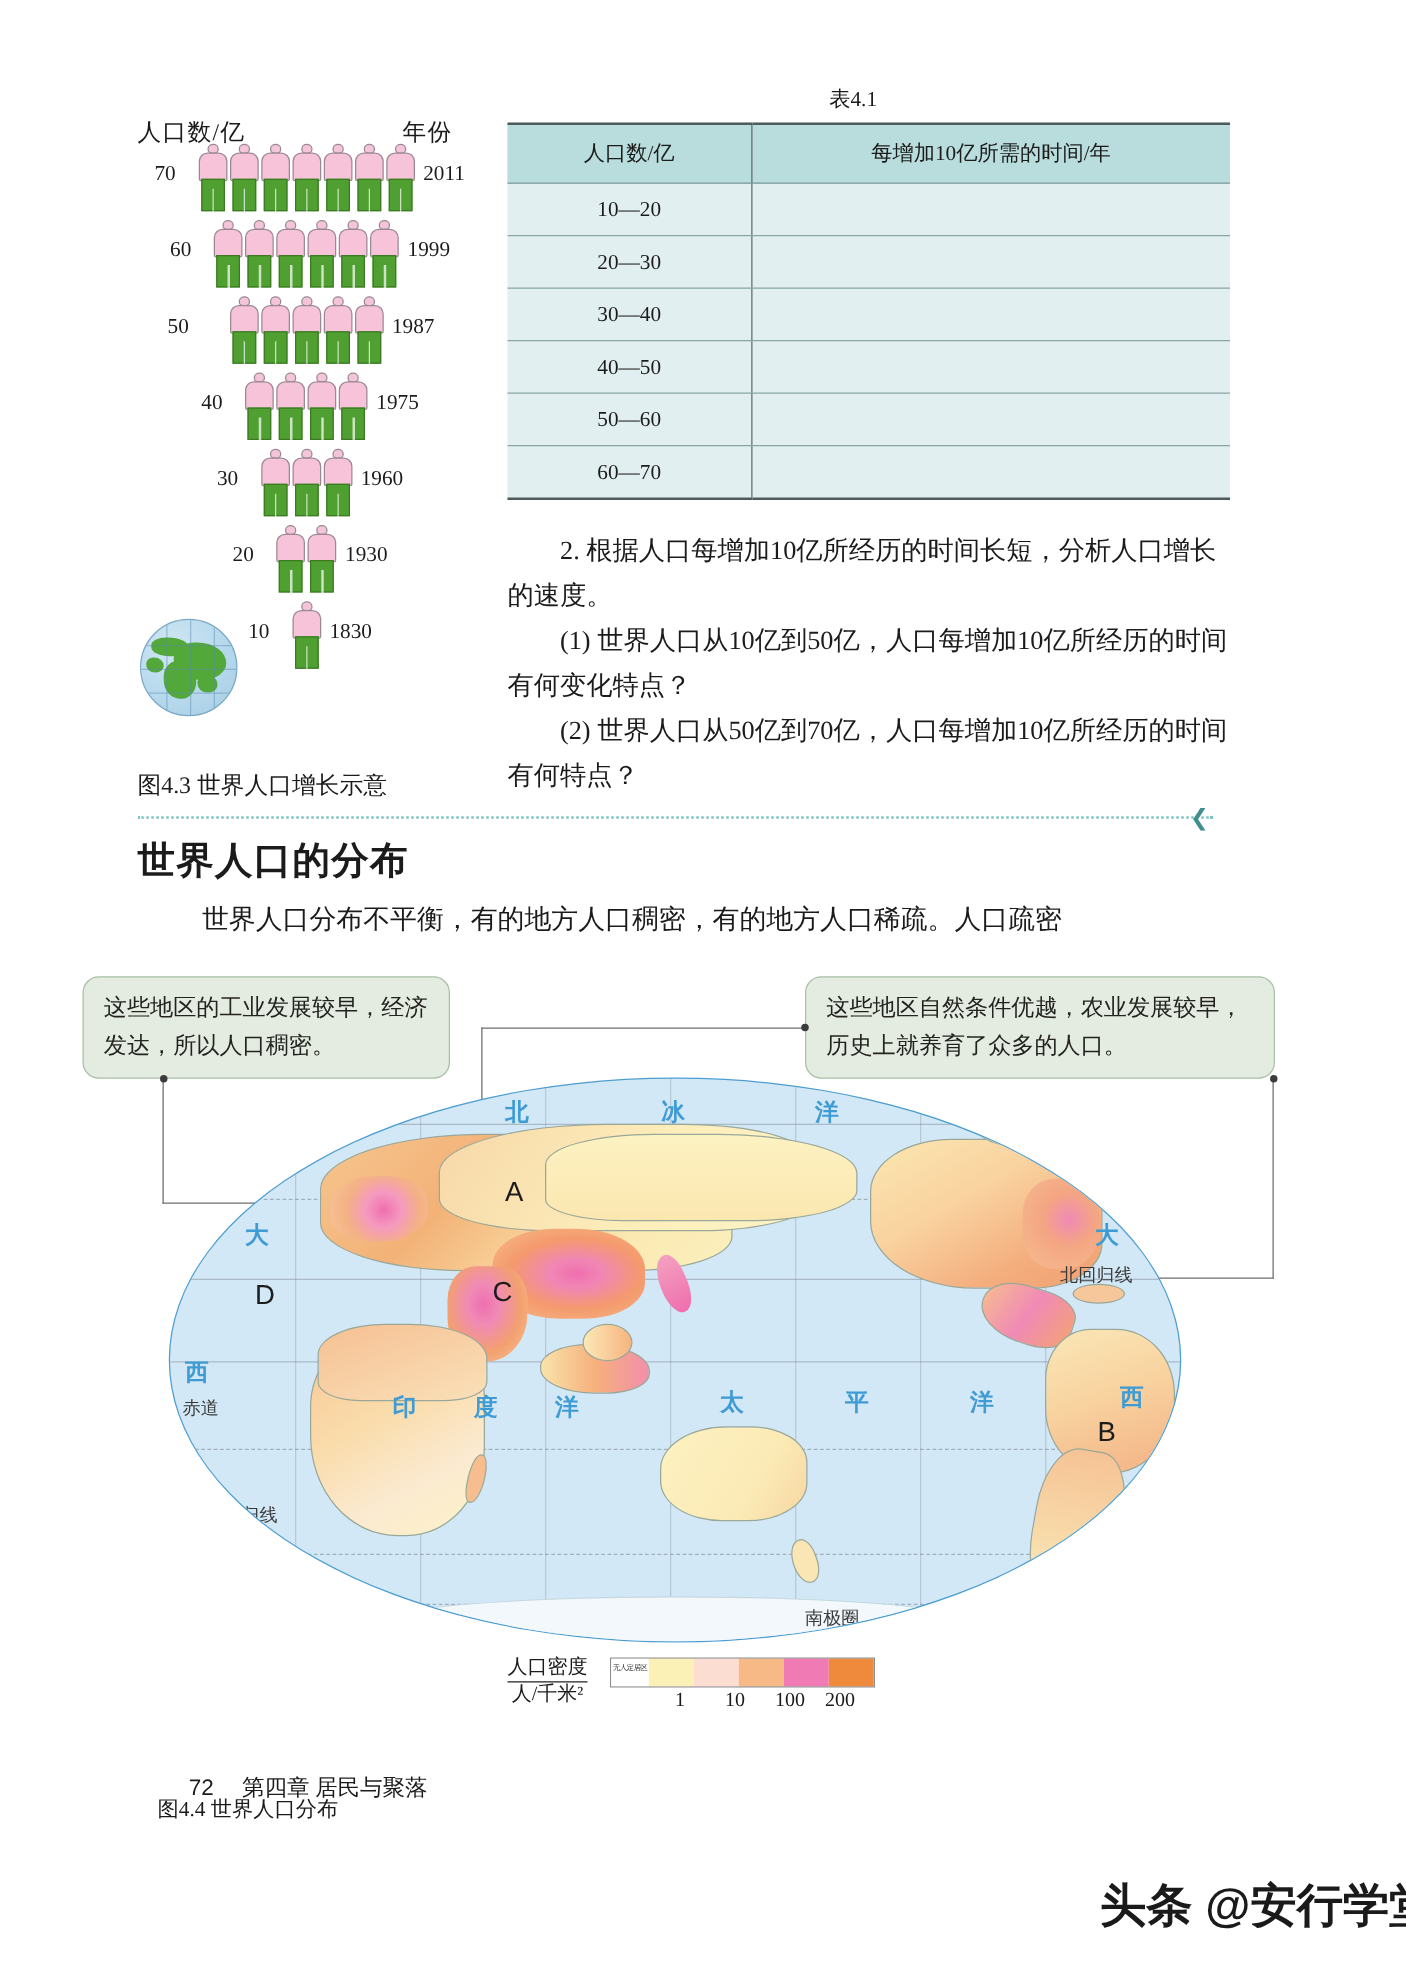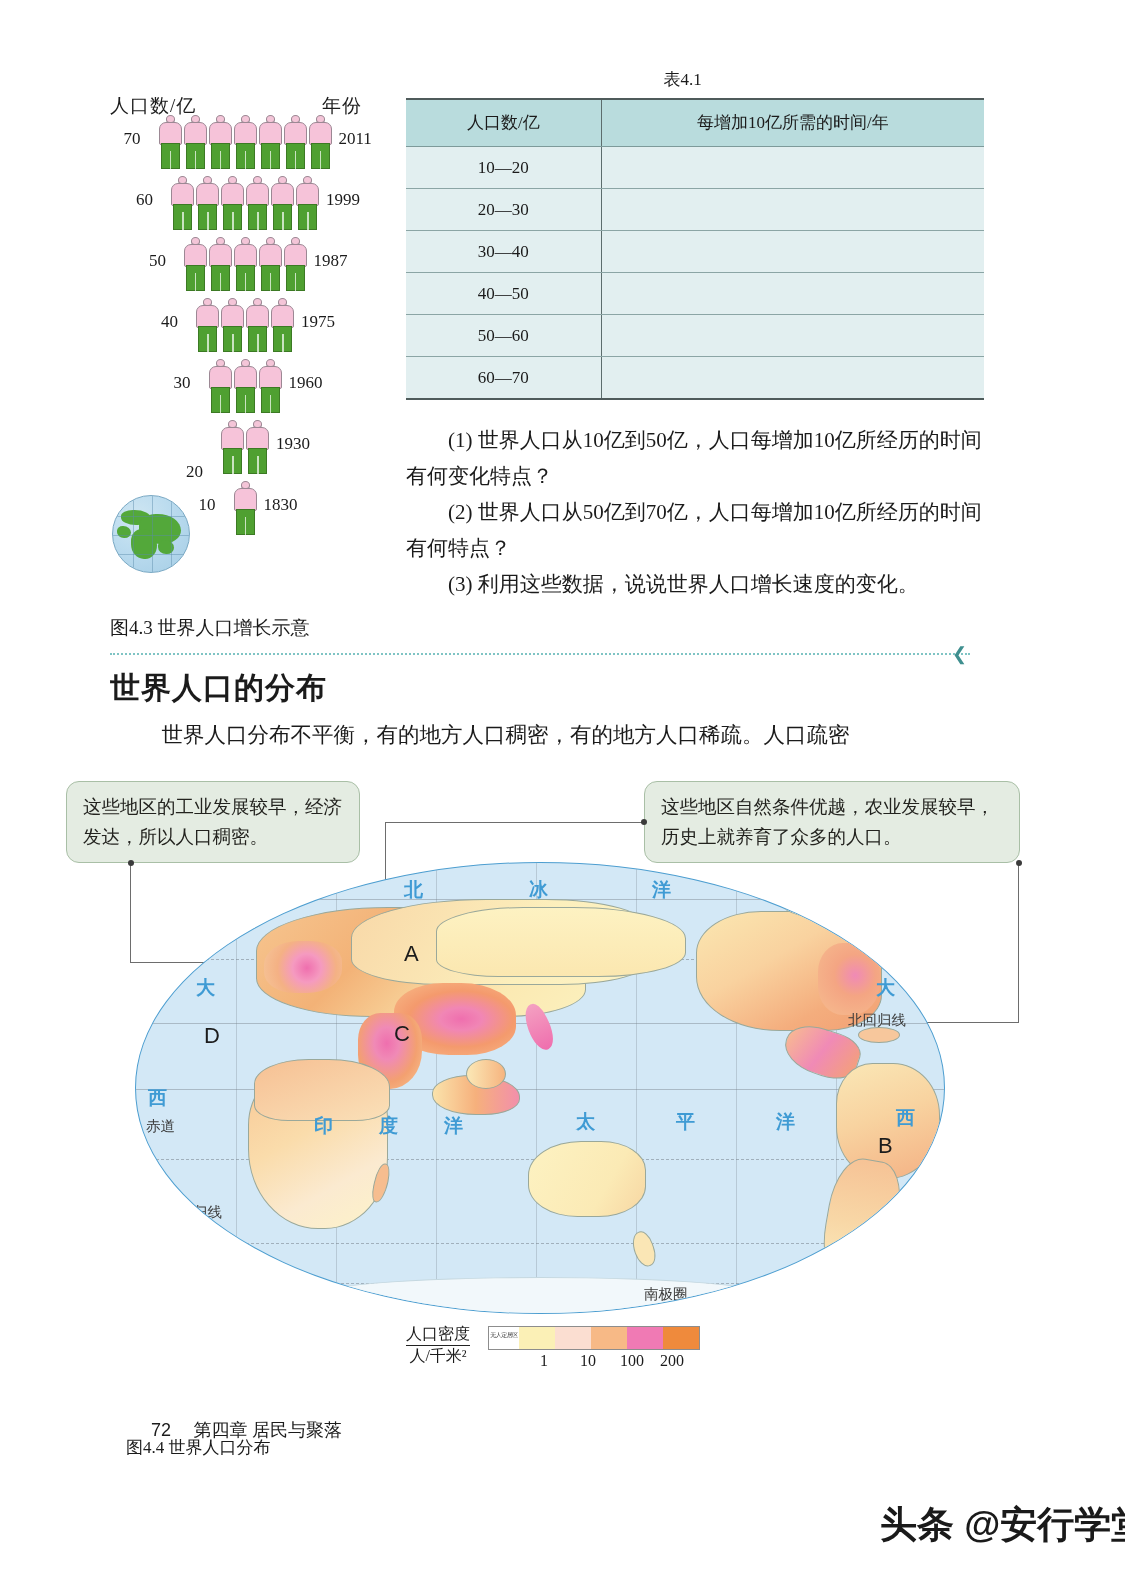--- a/index.html
+++ b/index.html
@@ -475,21 +475,21 @@
             <div class="legs"></div>
           </div>
           <div class="person">
             <div class="head"></div>
             <div class="torso"></div>
             <div class="legs"></div>
           </div>
         </div>
       </div>
       <div class="picto-row" style="top: 152px;">
-        <div class="picto-count" style="left: 49px;">50</div>
+        <div class="picto-count" style="left: 34px;">50</div>
         <div class="picto-year" style="left: 213.5px;">1987</div>
         <div style="position: absolute; left: 82.5px; top: 0px; display: flex;">
           <div class="person">
             <div class="head"></div>
             <div class="torso"></div>
             <div class="legs"></div>
           </div>
           <div class="person">
             <div class="head"></div>
             <div class="torso"></div>
@@ -553,21 +553,21 @@
             <div class="legs"></div>
           </div>
           <div class="person">
             <div class="head"></div>
             <div class="torso"></div>
             <div class="legs"></div>
           </div>
         </div>
       </div>
       <div class="picto-row" style="top: 335px;">
-        <div class="picto-count" style="left: 86px; margin-top: 28px;">20</div>
+        <div class="picto-count" style="left: 86px;">20</div>
         <div class="picto-year" style="left: 176px;">1930</div>
         <div style="position: absolute; left: 120px; top: 0px; display: flex;">
           <div class="person">
             <div class="head"></div>
             <div class="torso"></div>
             <div class="legs"></div>
           </div>
           <div class="person">
             <div class="head"></div>
             <div class="torso"></div>
@@ -636,23 +636,23 @@
         <td class="col-right"></td>
       </tr>
       <tr>
         <td class="col-left">60—70</td>
         <td class="col-right"></td>
       </tr>
     </tbody>
 </table>
 
 <div id="questions">
+  <p>2. 根据人口每增加10亿所经历的时间长短，分析人口增长的速度。</p>
   <p>(1) 世界人口从10亿到50亿，人口每增加10亿所经历的时间有何变化特点？</p>
   <p>(2) 世界人口从50亿到70亿，人口每增加10亿所经历的时间有何特点？</p>
-  <p>(3) 利用这些数据，说说世界人口增长速度的变化。</p>
 </div>
 
 <div id="divider"></div>
 <div id="divider-arrow">❮</div>
 <div id="section-heading">世界人口的分布</div>
 <div id="intro-paragraph">世界人口分布不平衡，有的地方人口稠密，有的地方人口稀疏。人口疏密</div>
 
 <div class="callout" id="callout-left">这些地区的工业发展较早，经济发达，所以人口稠密。</div>
 <div class="callout" id="callout-right">这些地区自然条件优越，农业发展较早，历史上就养育了众多的人口。</div>
 

